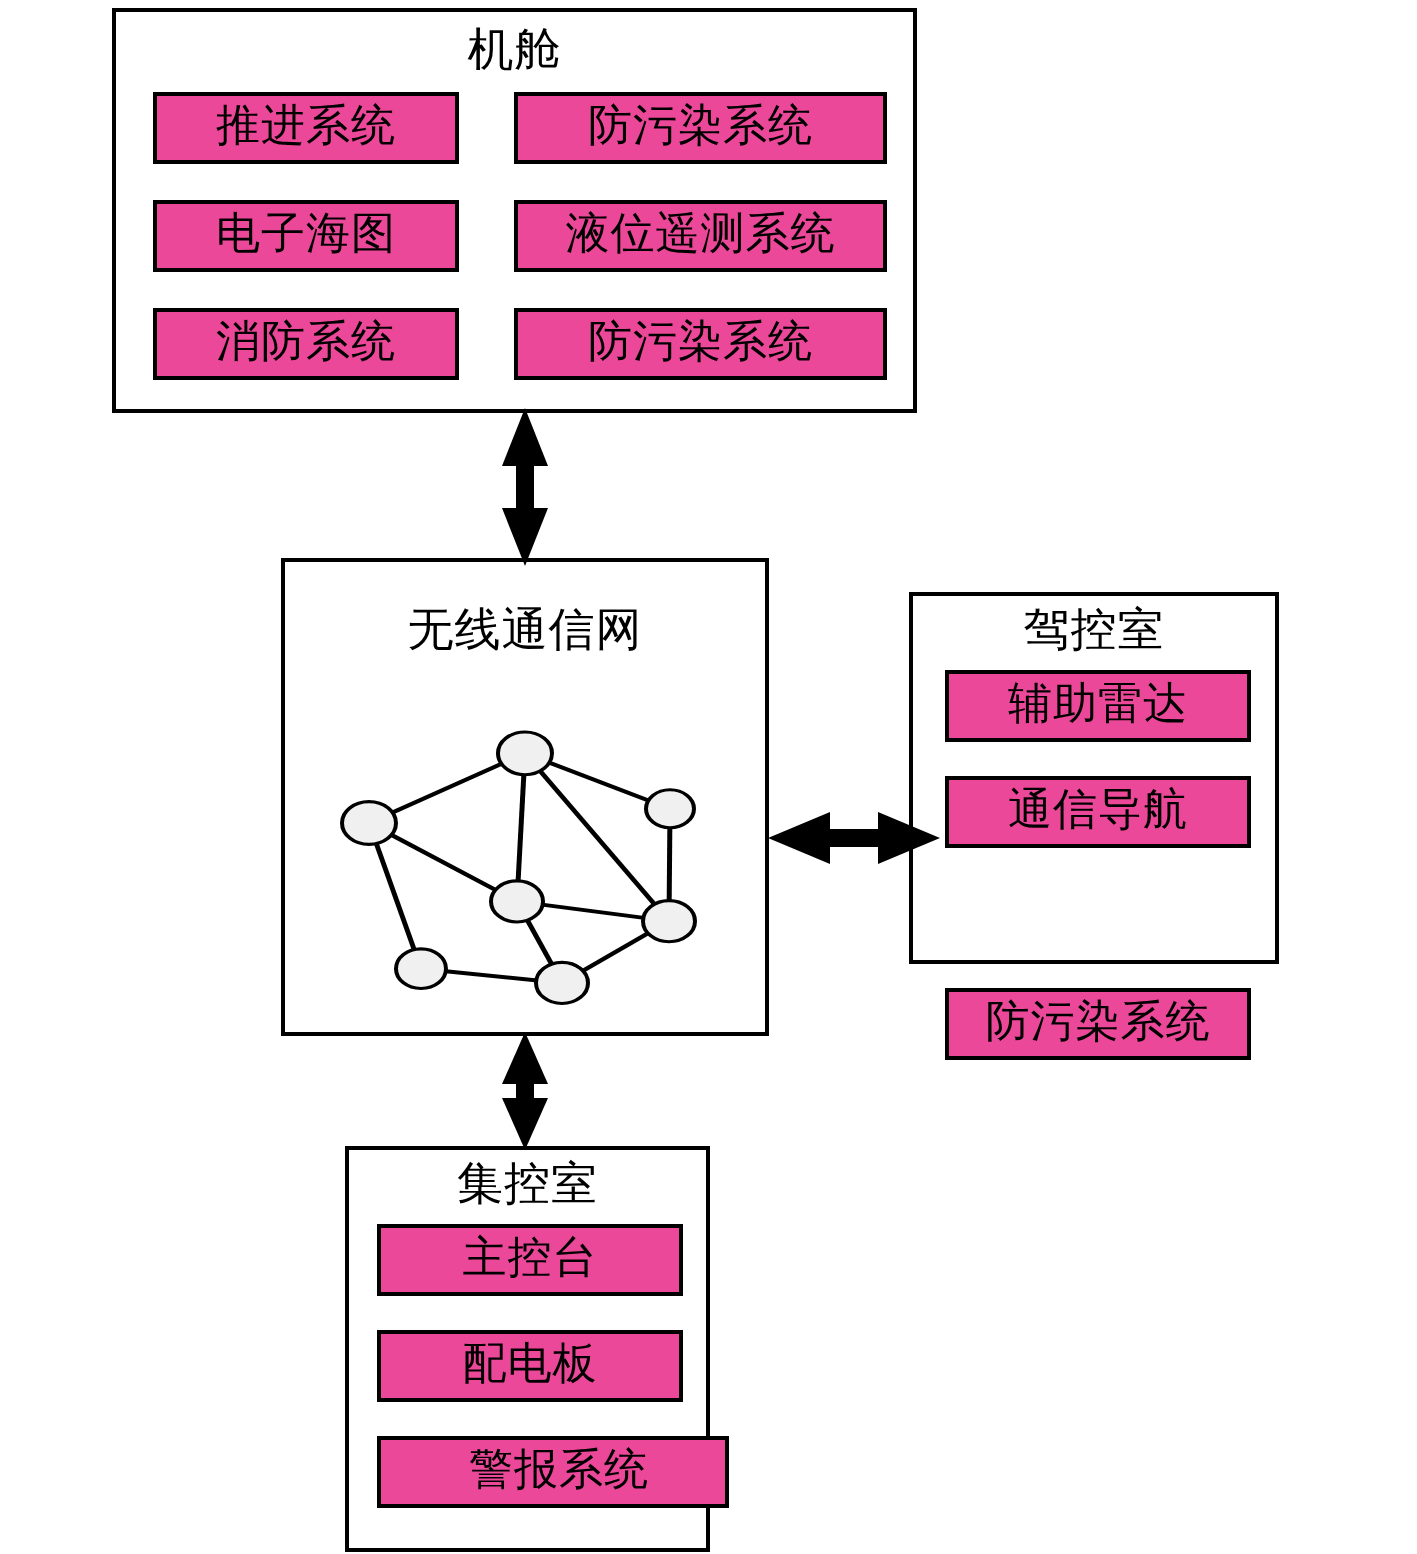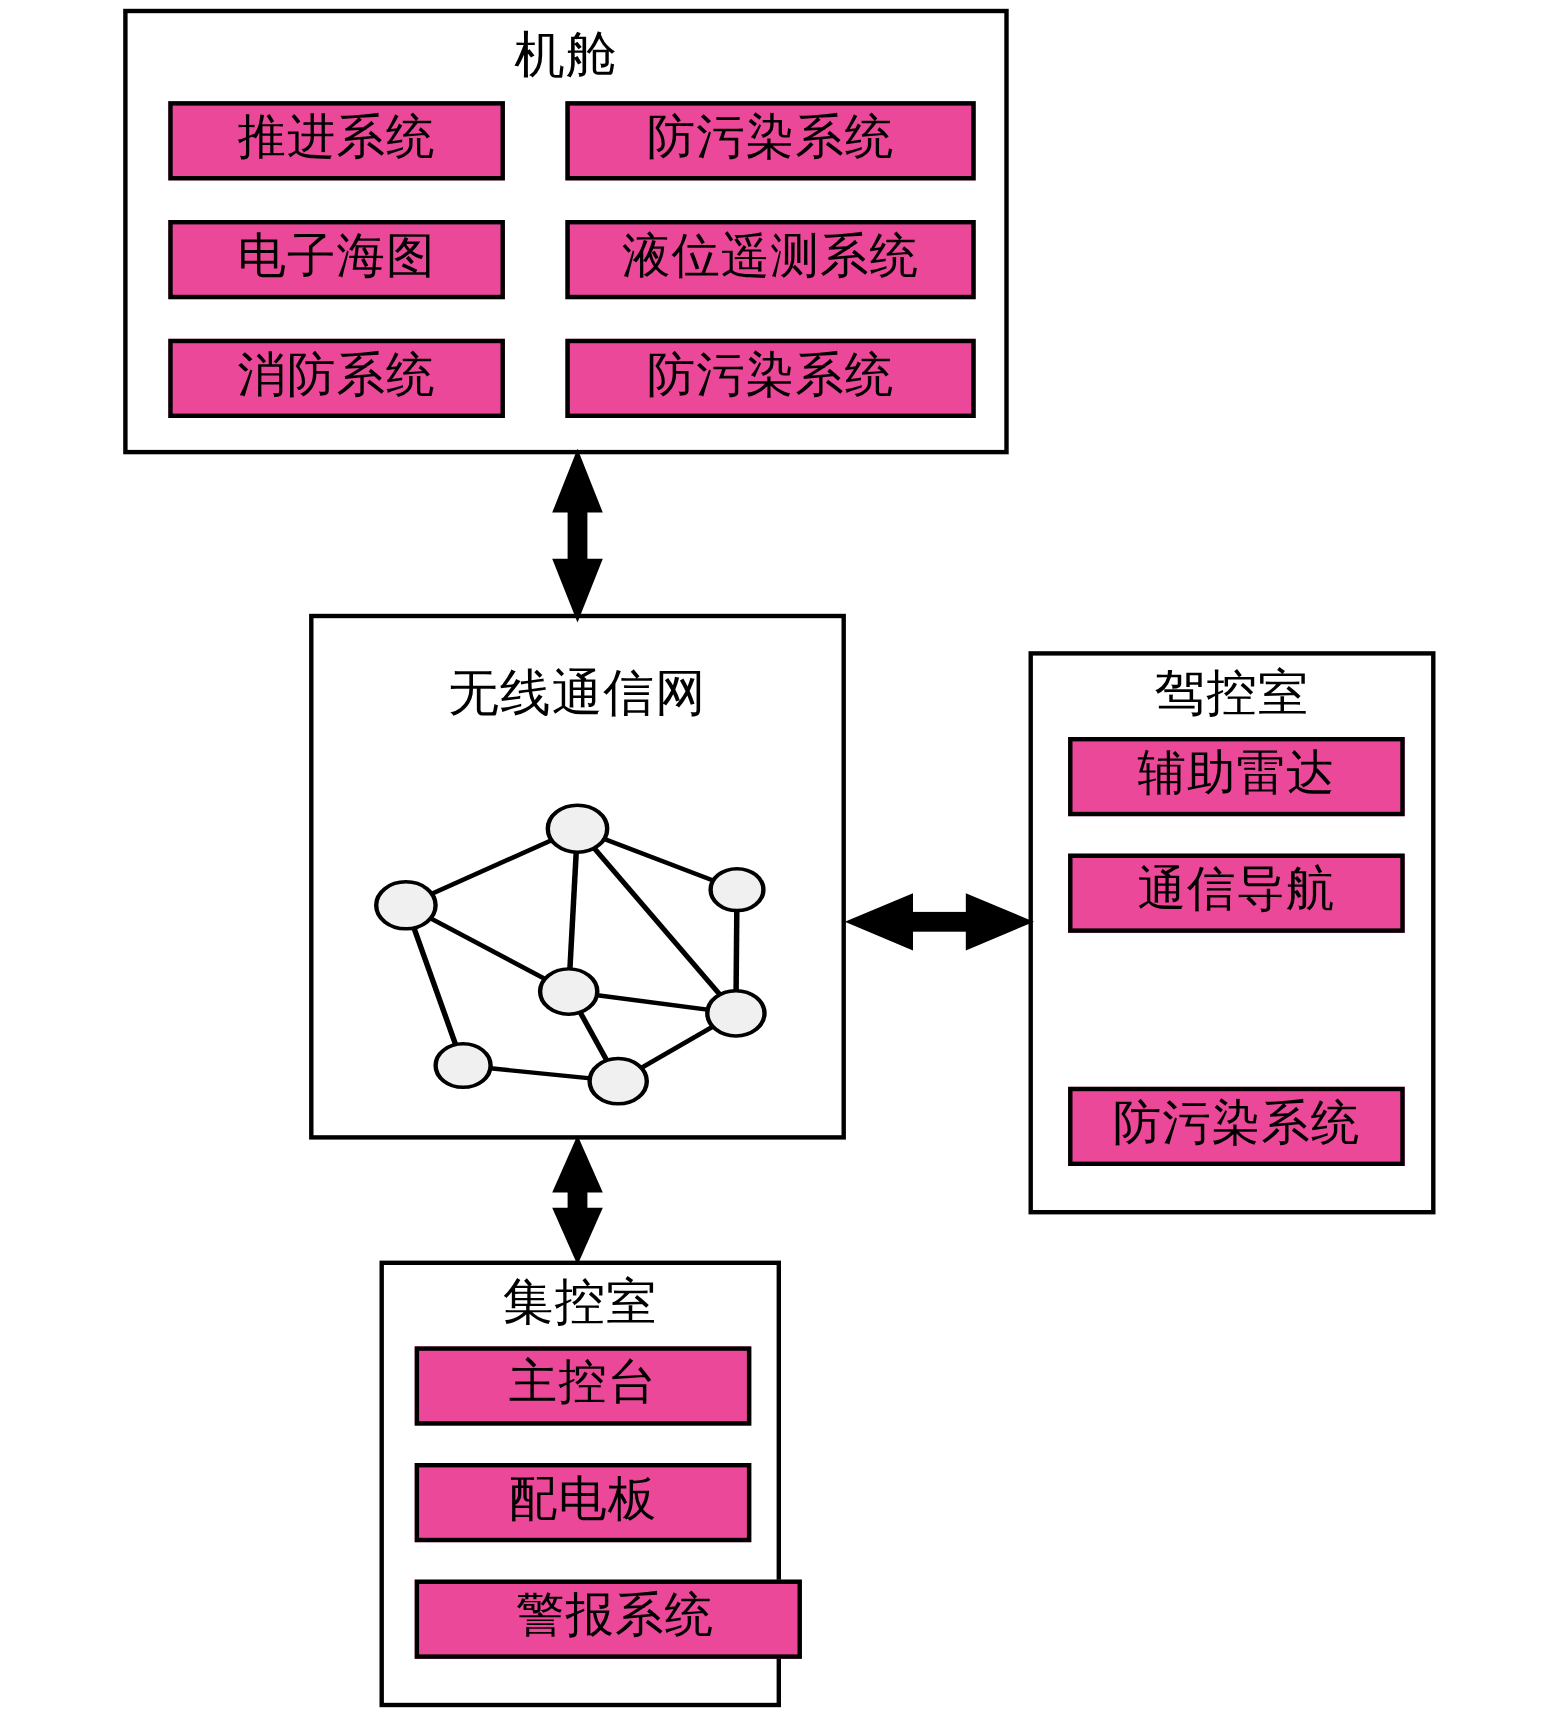--- a/index.html
+++ b/index.html
@@ -61,24 +61,24 @@
   #net-graph {
     position: absolute;
     left: 0;
     top: 90px;
     width: 100%;
     height: 380px;
   }
 
   
   #bridge {
-    left: 935px;
+    left: 909px;
     top: 592px;
     width: 370px;
-    height: 512px;
+    height: 372px;
   }
   #bridge .group-title { margin-top: 14px; }
 
   
   #control-room {
     left: 345px;
     top: 1146px;
     width: 365px;
     height: 406px;
   }

